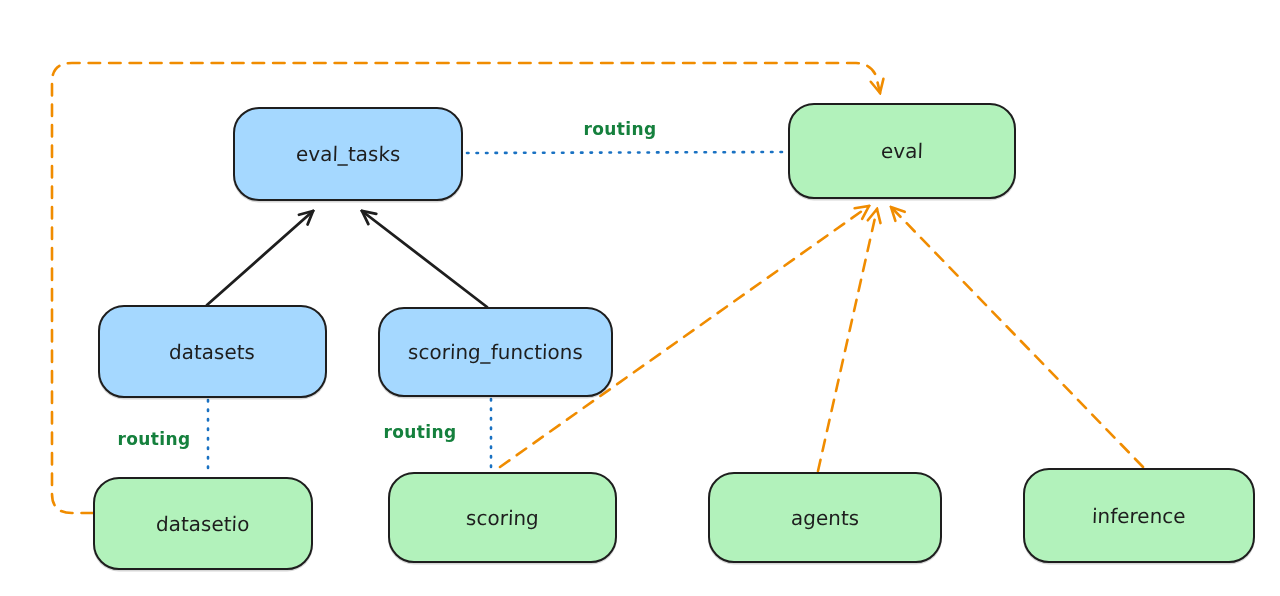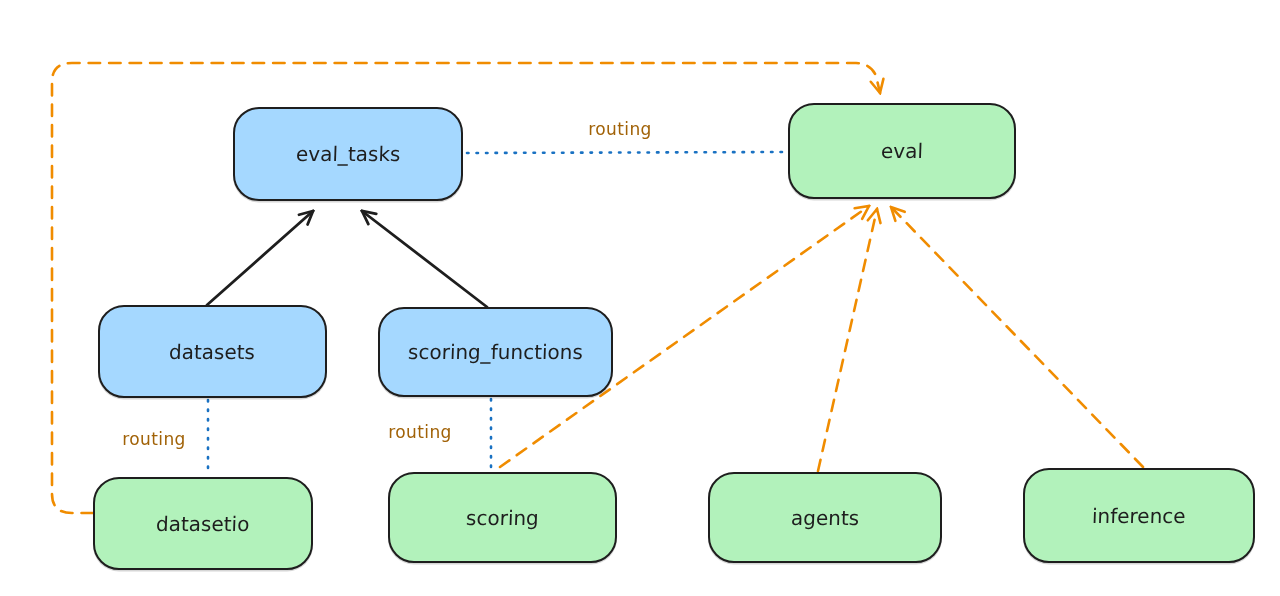--- a/index.html
+++ b/index.html
@@ -8,21 +8,21 @@
   svg#edges{position:absolute;left:0;top:0;width:1280px;height:596px;}
   .edge-solid-arrow{fill:none;stroke-width:2.8;stroke-linecap:round;}
   .edge-dotted{fill:none;stroke-width:2.6;stroke-linecap:round;stroke-dasharray:1.5 8;}
   .edge-dashed-arrow{fill:none;stroke-width:2.6;stroke-linecap:round;stroke-dasharray:11.5 9;}
   .node{position:absolute;border:2.5px solid #1e1e1e;border-radius:26px;
         display:flex;align-items:center;justify-content:center;
         font-size:20px;color:#1e1e1e;box-sizing:border-box;
         box-shadow:0 1.5px 0 rgba(30,30,30,0.18);}
   .node span{transform:skewX(-2deg);}
   .edge-label{position:absolute;transform:translate(-50%,-50%);
-        color:#a16207;font-size:17px;font-weight:400;letter-spacing:0.4px;}
+        color:#15803d;font-size:17px;font-weight:700;letter-spacing:0.4px;}
 </style>
 </head>
 <body>
 
 <div class="canvas">
   <svg id="edges" viewBox="0 0 1280 596">
     <defs>
       <marker id="ah-black" viewBox="-16 -9 18 18" refX="0" refY="0" markerWidth="18" markerHeight="18" markerUnits="userSpaceOnUse" orient="auto">
         <path d="M -13,-6.5 L 0,0 L -13,6.5" fill="none" stroke="#1e1e1e" stroke-width="2.8" stroke-linecap="round" stroke-dasharray="none"></path>
       </marker>

